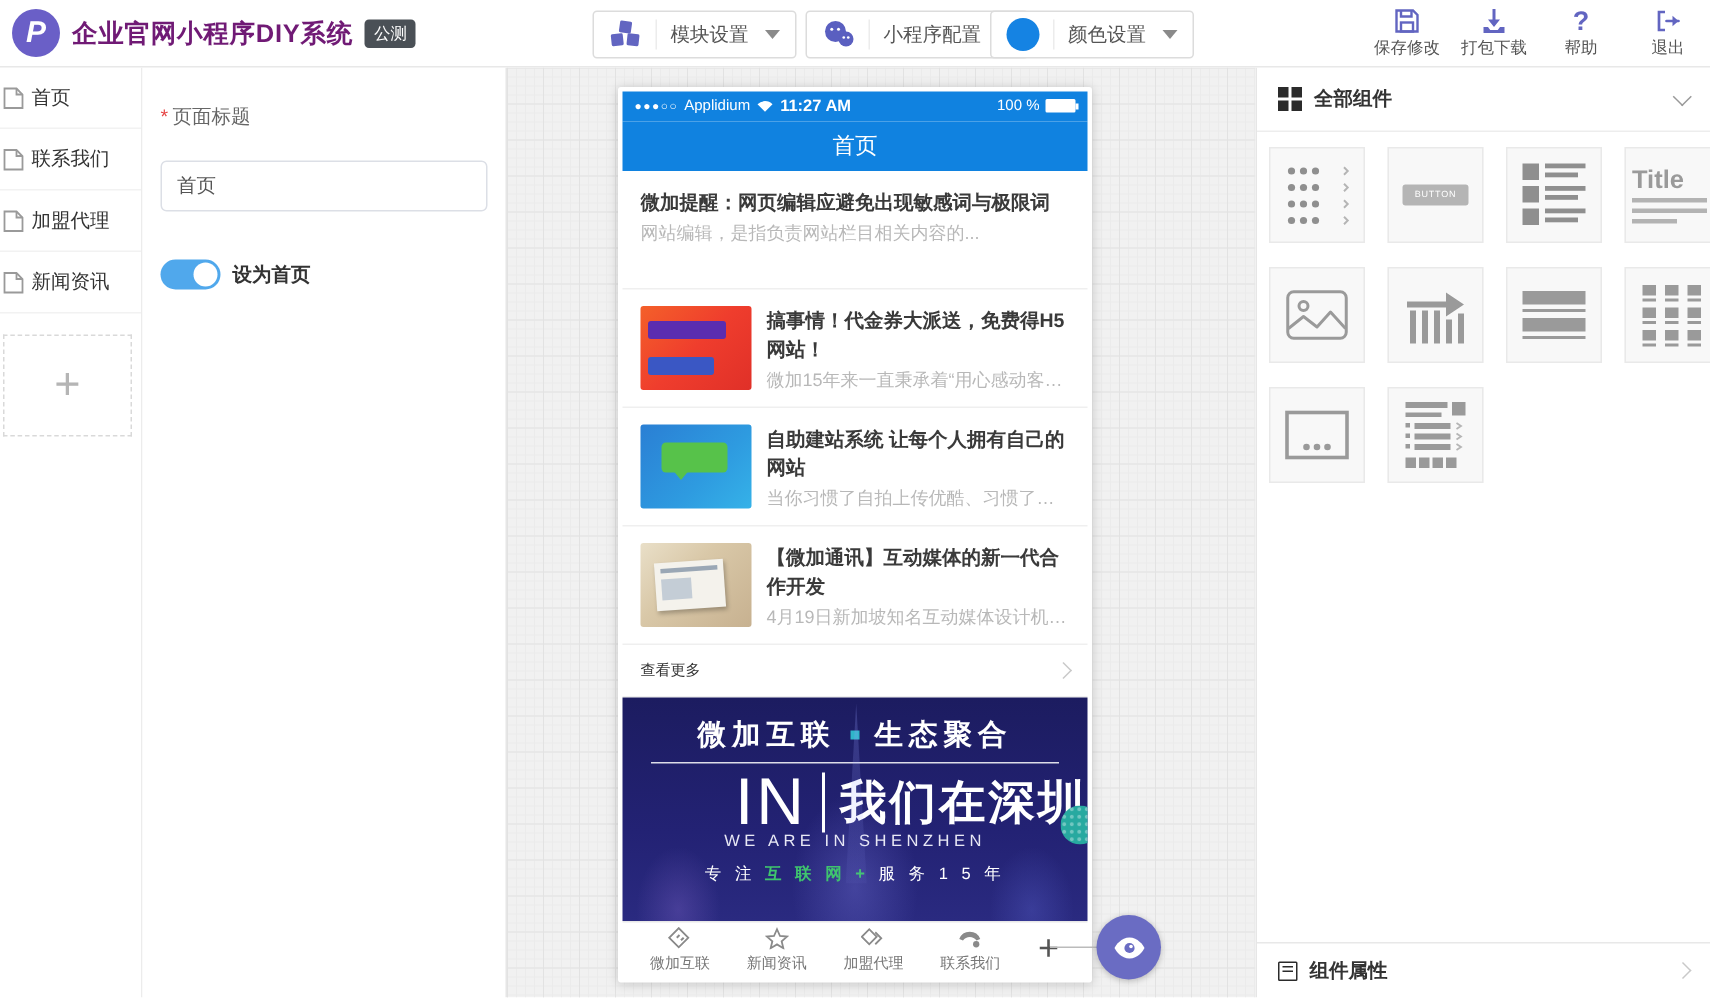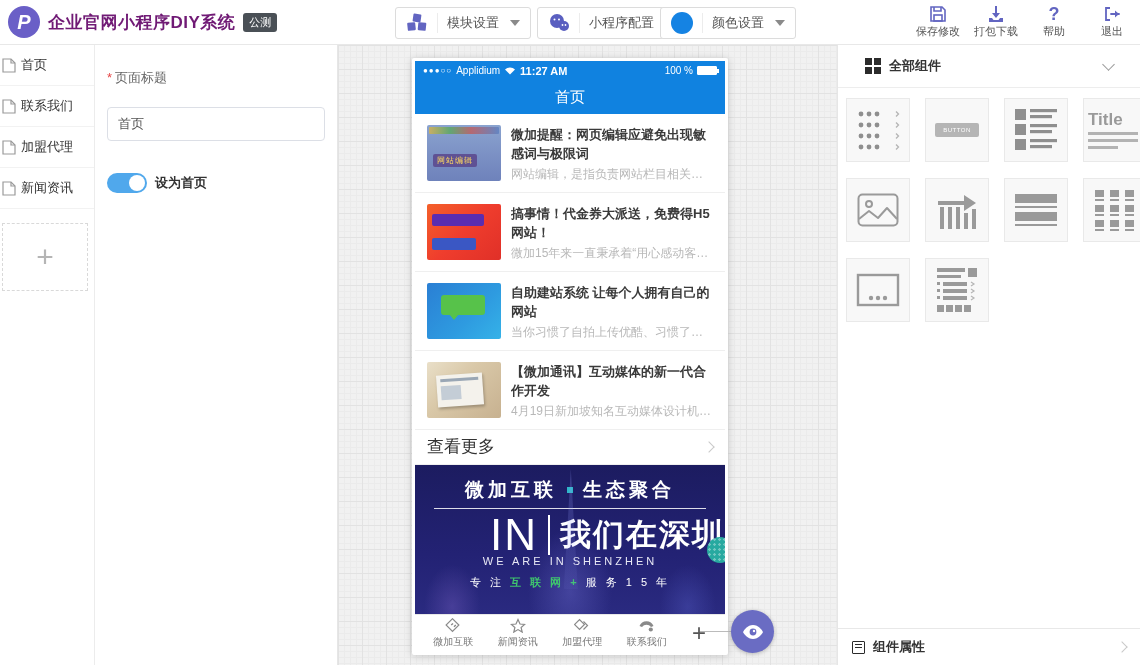--- a/index.html
+++ b/index.html
@@ -72,21 +72,21 @@
   .thumb3 { background:linear-gradient(135deg,#2a7fd4 0%,#2e9be0 60%,#35b2e8 100%); }
   .thumb3 .bubble { position:absolute; left:14px; top:12px; width:44px; height:20px; background:#57c24a; border-radius:3px; }
   .thumb3 .bubble:after { content:""; position:absolute; left:8px; bottom:-5px; border-left:5px solid transparent; border-right:5px solid transparent; border-top:6px solid #57c24a; }
   .thumb4 { background:linear-gradient(135deg,#e9dfc8 0%,#d9c8a8 40%,#c7b190 100%); }
   .thumb4 .paper { position:absolute; left:10px; top:12px; width:46px; height:32px; background:#f4f2ec; box-shadow:1px 2px 3px rgba(0,0,0,.25); transform:rotate(-4deg); }
   .thumb4 .paper:before { content:""; position:absolute; left:4px; top:4px; width:38px; height:3px; background:#9aa7b5; }
   .thumb4 .paper:after { content:""; position:absolute; left:4px; top:11px; width:20px; height:14px; background:#c4cdd6; }
   .news-text { flex:1; min-width:0; display:flex; flex-direction:column; }
   .news-title { font-size:13px; font-weight:bold; color:#3a3a3a; line-height:1.5; max-height:39px; overflow:hidden; }
   .news-desc { margin-top:3px; font-size:12px; color:#b8b8b8; white-space:nowrap; overflow:hidden; text-overflow:ellipsis; }
-  .more-row { height:36px; background:#fff; display:flex; align-items:center; justify-content:space-between; padding:0 12px; font-size:17px; color:#333; border-bottom:1px solid #efefef; cursor:pointer; }
+  .more-row { height:36px; background:#fff; display:flex; align-items:center; justify-content:space-between; padding:0 12px; font-size:10px; color:#333; border-bottom:1px solid #efefef; cursor:pointer; }
   .chev-right { width:8px; height:8px; border-right:1.6px solid #c9c9c9; border-top:1.6px solid #c9c9c9; transform:rotate(45deg); }
 
   
   .banner { height:152px; position:relative; overflow:hidden; color:#fff;
     background:
       radial-gradient(60px 90px at 50% 85%, rgba(120,120,220,.35), transparent 70%),
       radial-gradient(40px 60px at 12% 95%, rgba(140,110,210,.3), transparent 70%),
       radial-gradient(40px 60px at 88% 95%, rgba(100,110,220,.28), transparent 70%),
       linear-gradient(180deg,#1c1c60 0%,#232274 60%,#2a2a80 100%); }
   .banner .tower { position:absolute; left:48%; top:4px; width:14px; height:120px; background:linear-gradient(180deg,rgba(150,160,255,.25),rgba(150,160,255,.05)); clip-path:polygon(50% 0,100% 100%,0 100%); }
@@ -108,21 +108,21 @@
   .tab-item .t-ic { height:17px; display:flex; align-items:center; color:#8a8a8a; }
   .tab-item .t-lbl { font-size:10px; color:#777; }
   .tab-add { flex:0 0 40px; font-size:24px; color:#555; text-align:center; font-weight:300; cursor:pointer; }
 
   
   .eye-btn { position:absolute; left:731px; top:610px; width:43px; height:43px; border-radius:50%; background:#6a6cc3; box-shadow:0 1px 4px rgba(0,0,0,.25); display:flex; align-items:center; justify-content:center; z-index:15; cursor:pointer; }
   .eye-connector { position:absolute; left:700px; top:631px; width:34px; height:1px; background:#bbb; z-index:14; }
 
   
   .comp-panel { position:absolute; left:837px; top:45px; width:303px; height:620px; background:#fff; border-left:1px solid #e6e6e6; z-index:20; overflow:hidden; }
-  .comp-header { height:43px; display:flex; align-items:center; gap:8px; padding:0 27px; border-bottom:1px solid #ededed; cursor:pointer; }
+  .comp-header { height:43px; display:flex; align-items:center; gap:8px; padding:0 14px; border-bottom:1px solid #ededed; cursor:pointer; }
   .grid4-icon { display:grid; grid-template-columns:7px 7px; grid-gap:2px; }
   .grid4-icon i { width:7px; height:7px; background:#2b2b2b; }
   .comp-header .ttl { font-size:13px; color:#333; font-weight:bold; flex:1; }
   .chev-down { width:9px; height:9px; border-right:1.6px solid #999; border-bottom:1.6px solid #999; transform:rotate(45deg); margin-top:-4px; }
   .tiles { padding:10px 0 0 8px; display:grid; grid-template-columns:repeat(4,64px); grid-auto-rows:64px; column-gap:15px; row-gap:16px; }
   .tile { width:64px; height:64px; background:#f8f8f8; border:1px solid #e9e9e9; display:flex; align-items:center; justify-content:center; cursor:pointer; overflow:hidden; }
   .tile svg { display:block; }
   .btn-chip { background:#b5b5b5; color:#fff; font-size:6px; letter-spacing:.5px; padding:4px 8px; border-radius:2px; }
   .title-tile { display:flex; flex-direction:column; align-items:flex-start; gap:4px; padding-left:4px; width:100%; padding-right:8px; }
   .title-word { font-size:17px; font-weight:bold; color:#9a9a9a; line-height:1; }
@@ -281,24 +281,20 @@
     <span class="status-mid">11:27 AM</span>
     <span class="status-right">
       <span>100 %</span>
       <span class="battery"></span>
     </span>
   </div>
   <div class="nav-bar">首页</div>
 
   <div class="news-list">
     <div class="news-item">
-      <div class="thumb thumb1">
-        <div class="t1-top"></div>
-        <div class="t1-label">网站编辑</div>
-      </div>
       <div class="news-text">
         <div class="news-title">微加提醒：网页编辑应避免出现敏感词与极限词</div>
         <div class="news-desc">网站编辑，是指负责网站栏目相关内容的...</div>
       </div>
     </div>
     <div class="news-item">
       <div class="thumb thumb2">
           <div class="strip1"></div>
           <div class="strip2"></div>
         </div>

